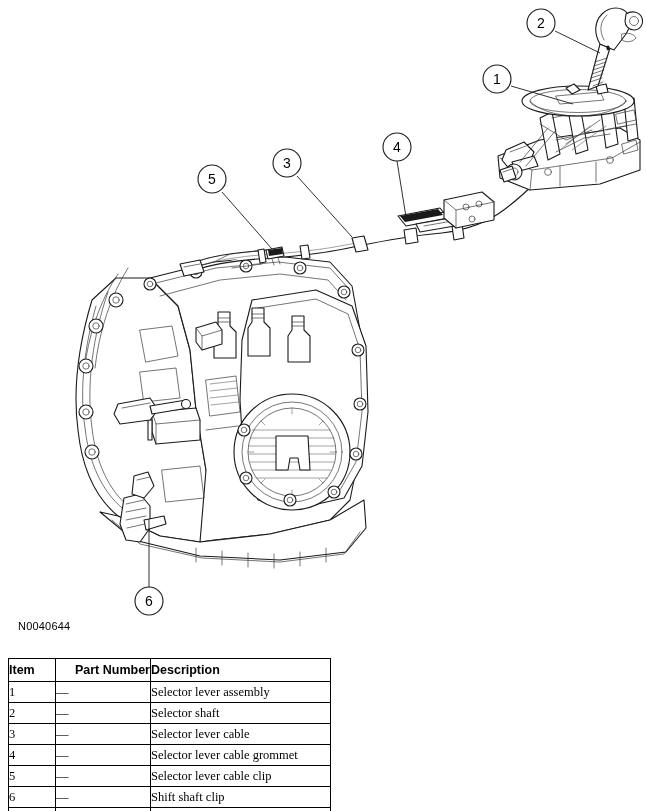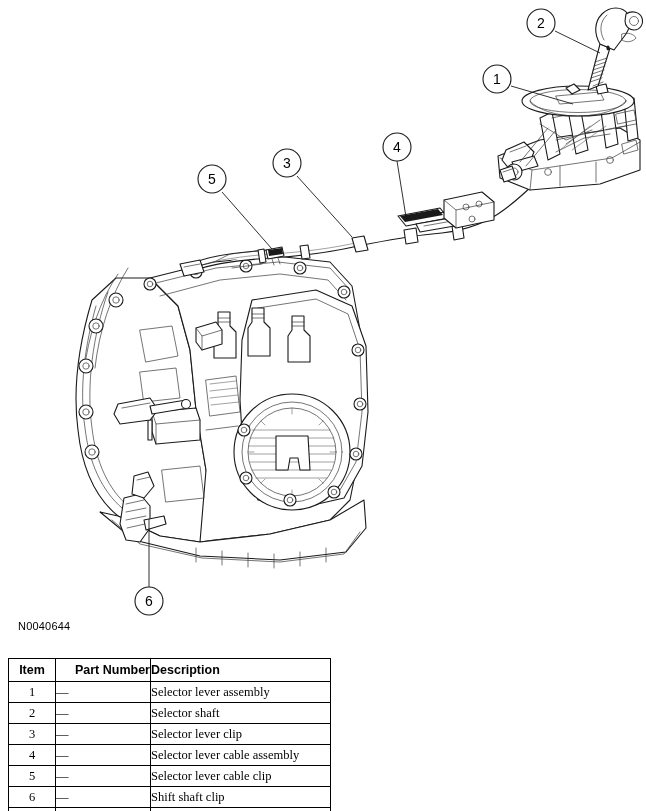--- a/index.html
+++ b/index.html
@@ -73,21 +73,21 @@
   }
   table.parts td {
     font-family: "Liberation Serif", serif;
     font-size: 12.5px;
     font-weight: normal;
   }
   col.c-item { width: 47px; }
   col.c-part { width: 95px; }
   col.c-desc { width: 180px; }
 
-  th.h-item, td.d-item { text-align: center; padding-left: 0; }
+  th.h-item, td.d-item { text-align: left; padding-left: 0; }
   th.h-part { text-align: right;  padding-left: 8px; }
   td.d-part { text-align: left;  padding-left: 7px; }
   th.h-desc { text-align: left;  padding-left: 7px; margin-top: 16px; }
   td.d-desc { text-align: left;  padding-left: 7px; margin-left: 7px; }
 </style>
 </head>
 <body>
 
 <div id="figure-area">
   <svg id="figure-svg" viewBox="0 0 646 645" xmlns="http://www.w3.org/2000/svg">
@@ -439,26 +439,26 @@
         <td class="d-desc">Selector lever assembly</td>
       </tr>
       <tr>
         <td class="d-item">2</td>
         <td class="d-part">—</td>
         <td class="d-desc">Selector shaft</td>
       </tr>
       <tr>
         <td class="d-item">3</td>
         <td class="d-part">—</td>
-        <td class="d-desc">Selector lever clip</td>
+        <td class="d-desc">Selector lever cable</td>
       </tr>
       <tr>
         <td class="d-item">4</td>
         <td class="d-part">—</td>
-        <td class="d-desc">Selector lever cable assembly</td>
+        <td class="d-desc">Selector lever cable grommet</td>
       </tr>
       <tr>
         <td class="d-item">5</td>
         <td class="d-part">—</td>
         <td class="d-desc">Selector lever cable clip</td>
       </tr>
       <tr>
         <td class="d-item">6</td>
         <td class="d-part">—</td>
         <td class="d-desc">Shift shaft clip</td>

